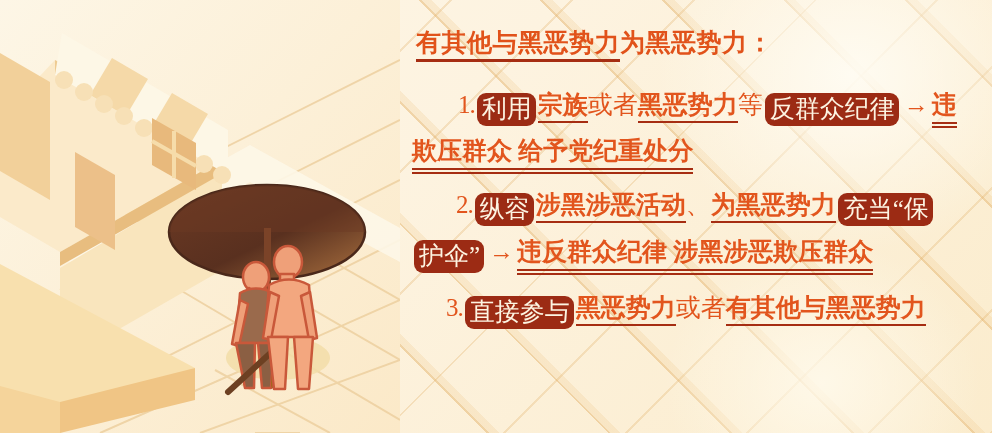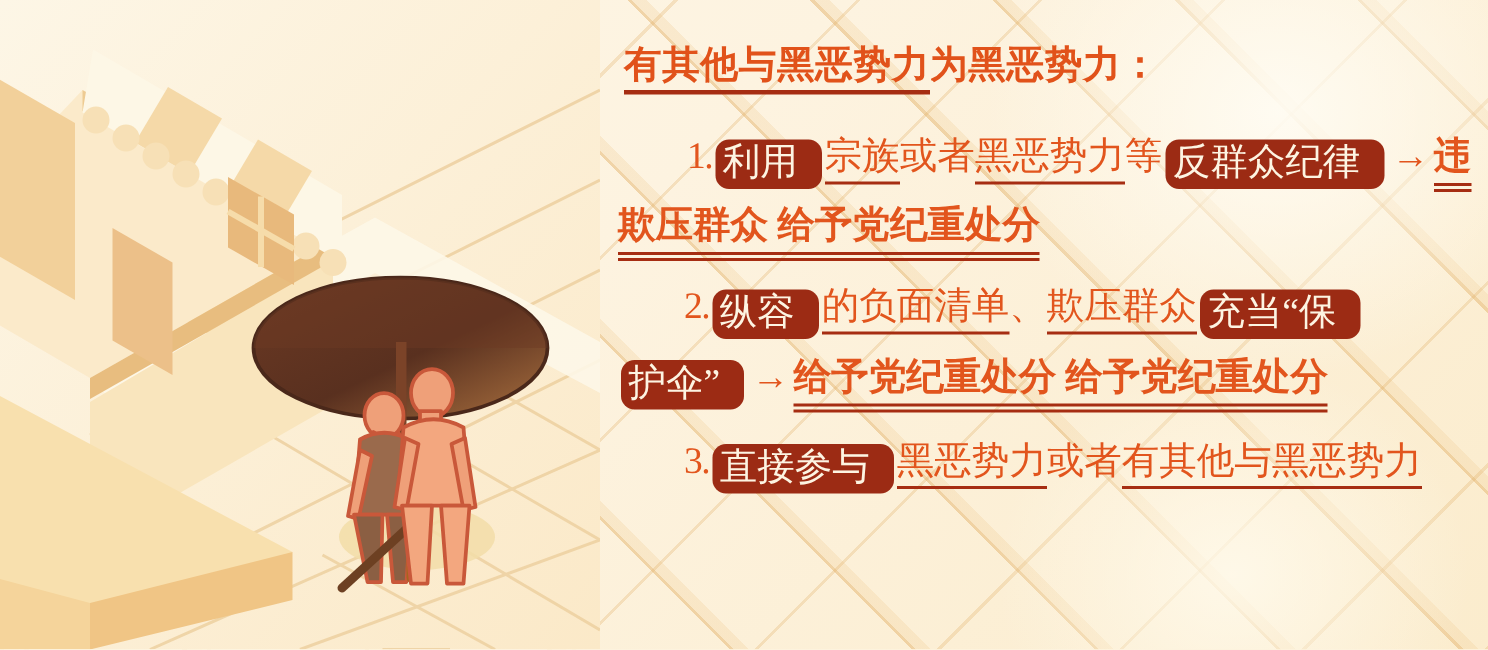--- a/index.html
+++ b/index.html
@@ -61,31 +61,32 @@
     font-size:25px;line-height:1;
   }
 
   .num{color:#e2551d;font-weight:normal;font-size:25px;letter-spacing:-1px;}
 
   
   .badge{
     display:inline-block;
     background:#9c2b14;color:#fdf4e2;
     border-radius:9px;
-    padding:3px 16px 5px 5px;
+    padding:3px 4px 5px 5px;
     margin:0 2px;
     font-weight:normal;
     vertical-align:-4px;
   }
 
   
   .ul{
     color:#e2551d;
     border-bottom:2.5px solid #a62d12;
     padding-bottom:3px;
+    font-weight:bold;
   }
   .plainred{color:#e2551d;}
 
   
   .bold2{
     color:#e2551d;font-weight:bold;
     border-bottom:2.5px solid #a62d12;
     padding-bottom:4px;
     position:relative;
   }
@@ -222,27 +223,27 @@
       <div class="ln" style="left:60px;top:0">
         <span class="num">1.</span><span class="badge">利用</span><span class="ul">宗族</span><span class="plainred">或者</span><span class="ul">黑恶势力</span><span class="plainred">等</span><span class="badge">反群众纪律</span><span class="arrow">→</span><span class="bold2">违</span>
       </div>
       <div class="ln" style="left:14px;top:46px">
         <span class="bold2">欺压群众  给予党纪重处分</span>
       </div>
     </div>
 
     <div class="item" style="top:192px;height:92px">
       <div class="ln" style="left:58px;top:0">
-        <span class="num">2.</span><span class="badge">纵容</span><span class="ul">的负面清单</span><span class="plainred">、</span><span class="ul">欺压群众</span><span class="badge">充当“保</span>
+        <span class="num">2.</span><span class="badge">纵容</span><span class="ul">涉黑涉恶活动</span><span class="plainred">、</span><span class="ul">为黑恶势力</span><span class="badge">充当“保</span>
       </div>
       <div class="ln" style="left:14px;top:47px">
-        <span class="badge">护伞”</span><span class="arrow">→</span><span class="bold2">给予党纪重处分  给予党纪重处分</span>
+        <span class="badge">护伞”</span><span class="arrow">→</span><span class="bold2">违反群众纪律  涉黑涉恶欺压群众</span>
       </div>
     </div>
 
     <div class="item" style="top:295px;height:92px">
-      <div class="ln" style="left:58px;top:0">
+      <div class="ln" style="left:48px;top:0">
         <span class="num">3.</span><span class="badge">直接参与</span><span class="ul">黑恶势力</span><span class="plainred">或者</span><span class="ul">有其他与黑恶势力</span>
       </div>
     </div>
 
   </div>
 </div>
 
 </body></html>

